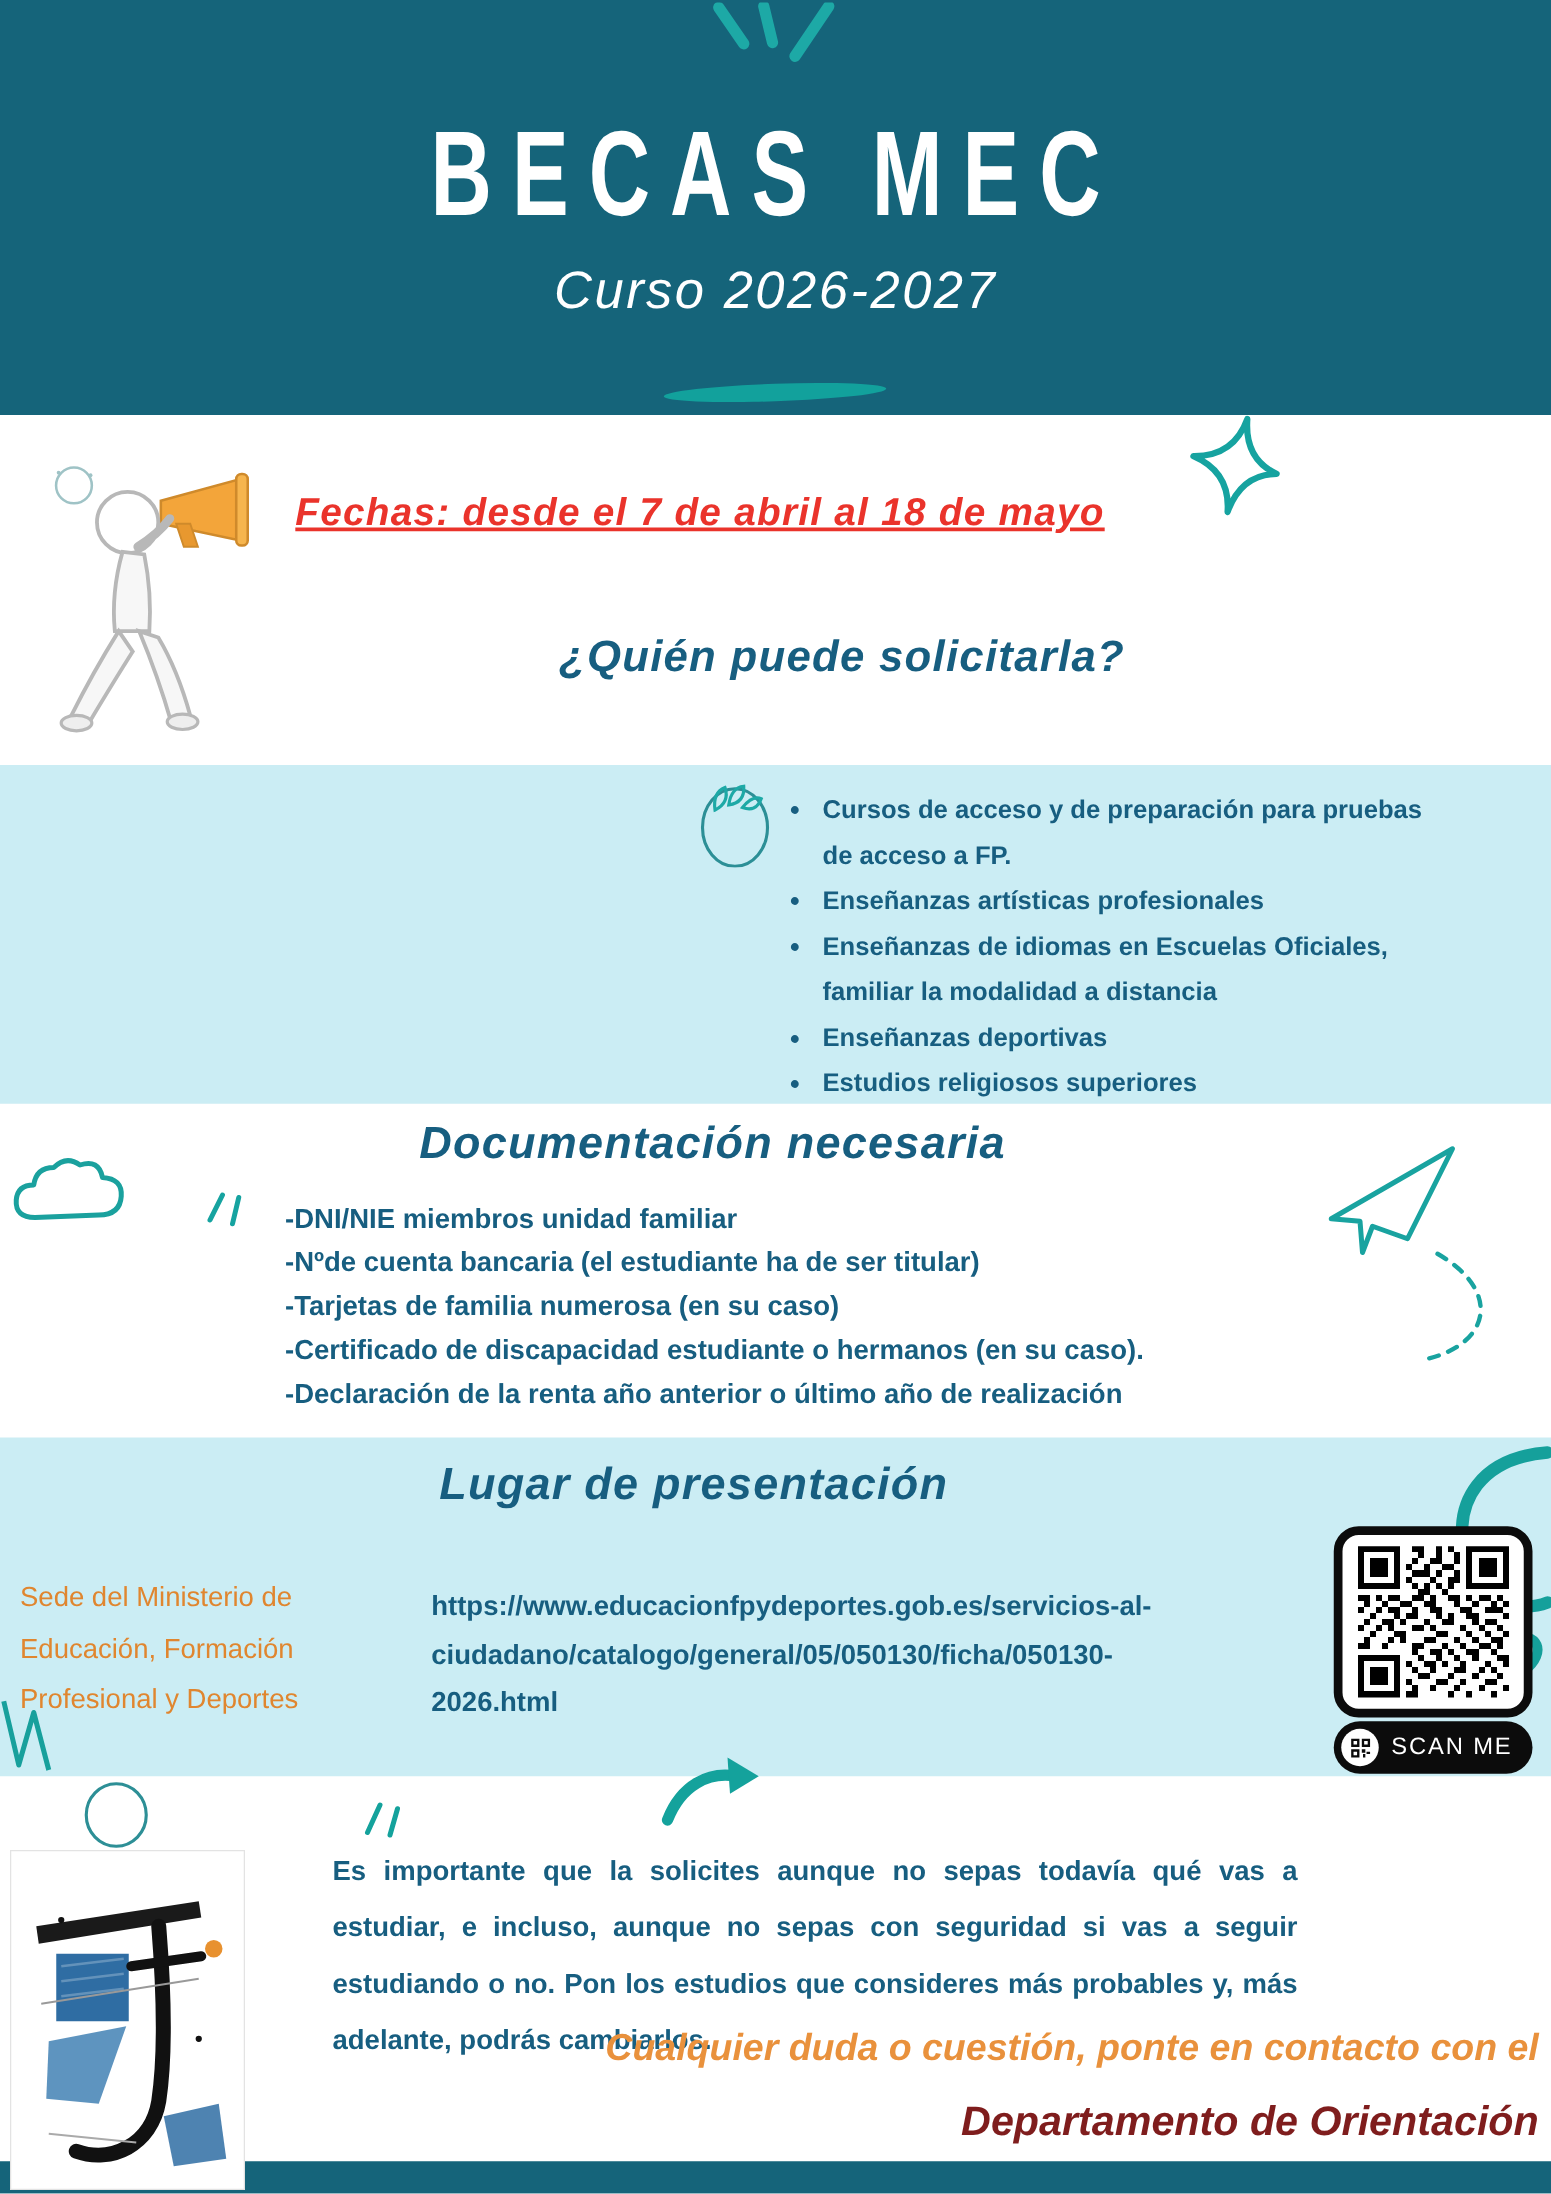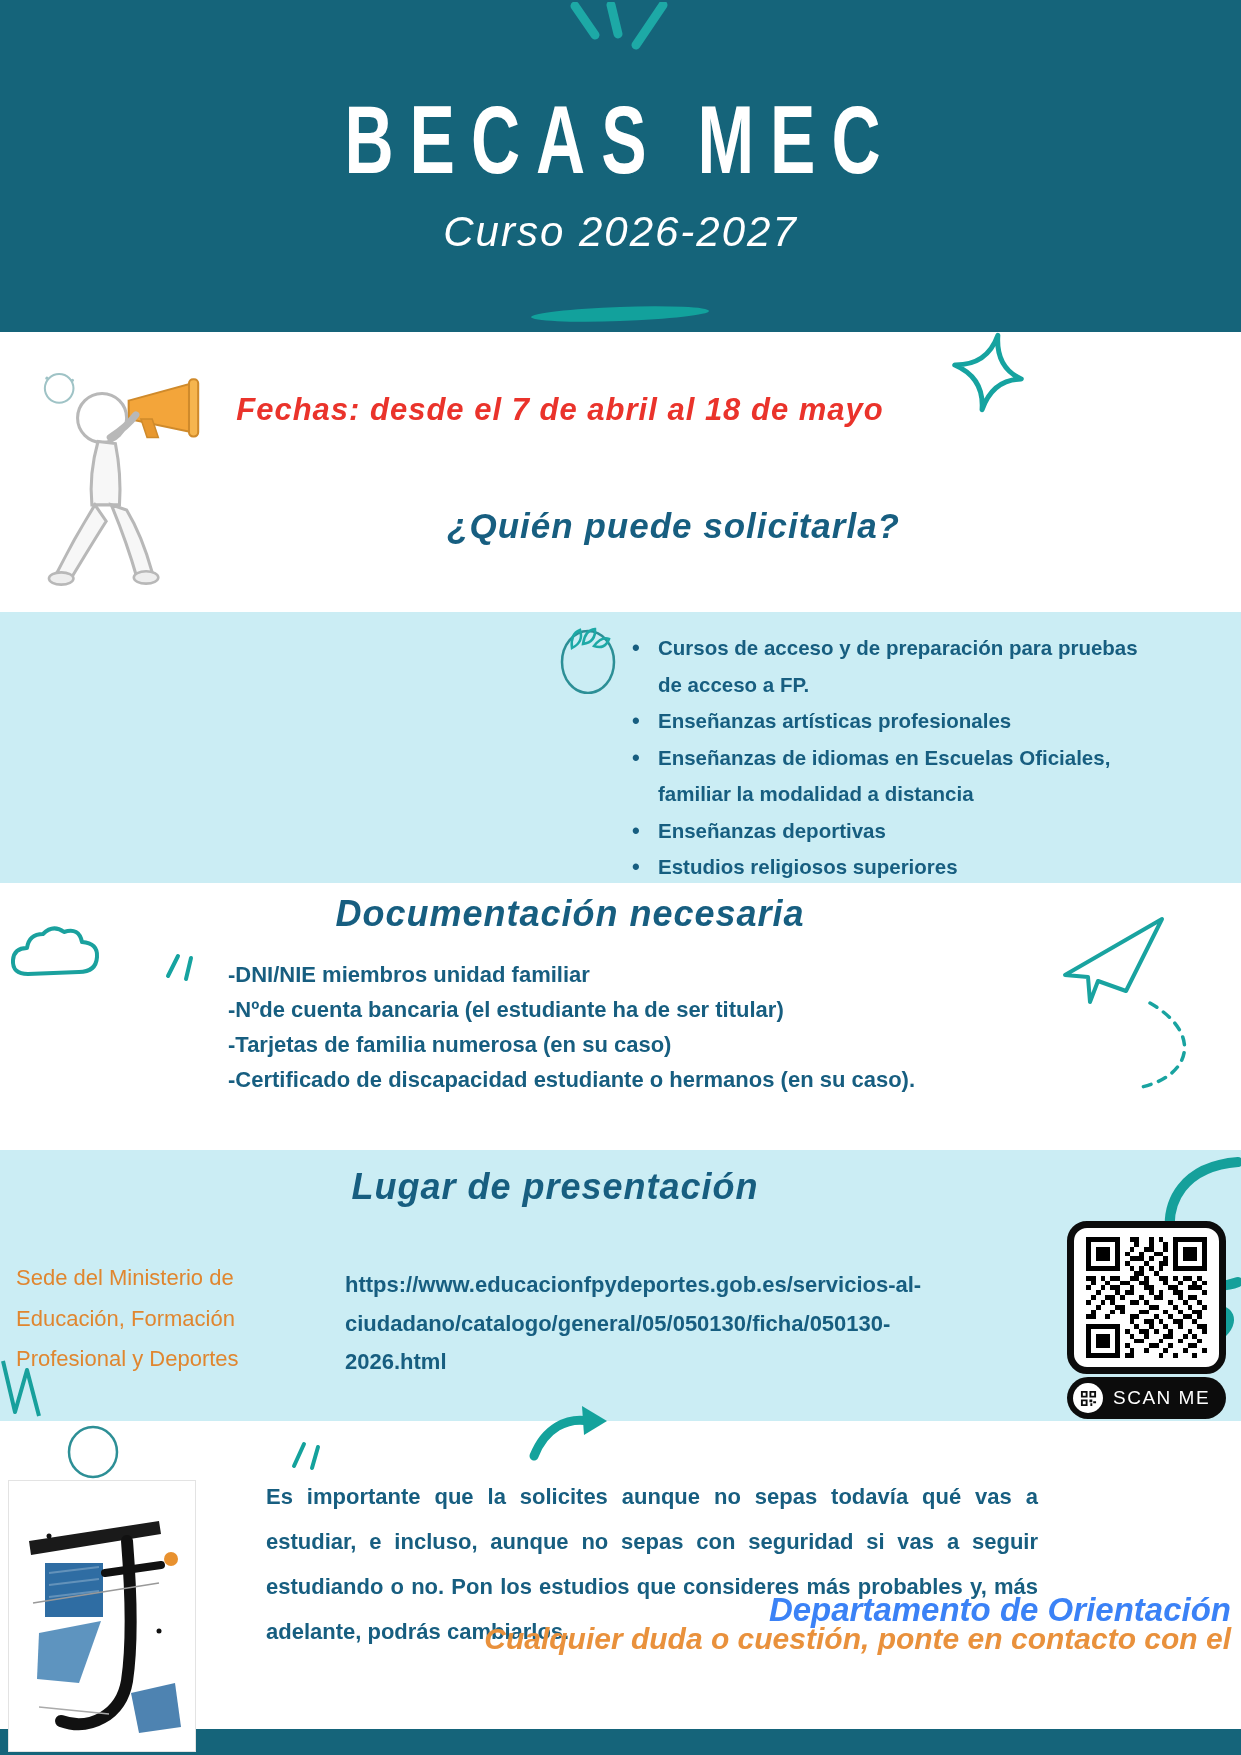--- a/index.html
+++ b/index.html
@@ -17,21 +17,21 @@
   
   .title{left:0;top:84px;width:1241px;text-align:center;color:#ffffff;font-weight:bold;
          font-size:68px;letter-spacing:16px;transform:scaleY(1.42);transform-origin:center top;}
   .subtitle{left:0;top:208px;width:1241px;text-align:center;color:#ffffff;
             font-style:italic;font-weight:normal;font-size:42px;letter-spacing:2px;}
   .brush{left:531px;top:307px;width:178px;height:14px;background:#12a19c;border-radius:50%;
          transform:rotate(-2deg);}
 
   
   .dates{left:170px;top:392px;width:780px;text-align:center;color:#ea332b;
-         font-style:italic;font-weight:bold;font-size:31px;letter-spacing:1px;}
+         font-style:italic;font-weight:bold;font-size:31px;letter-spacing:1px;text-decoration:underline;}
   .who{left:140px;top:506px;width:760px;text-align:right;color:#175e80;
        font-style:italic;font-weight:bold;font-size:35px;letter-spacing:1px;}
 
   
   ul.blist{margin:0;padding:0;list-style:none;color:#175e80;font-weight:bold;
            font-size:20.5px;line-height:36.5px;}
   ul.blist li{position:relative;padding-left:30px;}
   ul.blist li::before{content:"\2022";position:absolute;left:4px;top:0;font-size:22px;}
   .list-left{left:28px;top:630px;width:512px;}
   .list-right{left:628px;top:630px;width:522px;}
@@ -56,21 +56,21 @@
              display:flex;align-items:center;}
   .scan-circle{width:30px;height:30px;border-radius:50%;background:#ffffff;margin-left:6px;
                display:flex;align-items:center;justify-content:center;}
   .scan-label{color:#ffffff;font-size:19px;letter-spacing:1.5px;margin-left:10px;}
 
   
   .paragraph{left:266px;top:1474px;width:772px;color:#175e80;font-weight:bold;font-size:22px;
              line-height:45px;text-align:justify;}
   .contact1{right:10px;top:1622px;width:920px;text-align:right;color:#e9913c;
             font-style:italic;font-weight:bold;font-size:30px;}
-  .contact2{right:10px;top:1591px;width:920px;text-align:right;color:#3b82f6;
+  .contact2{right:10px;top:1678px;width:920px;text-align:right;color:#7f1d1d;
             font-style:italic;font-weight:bold;font-size:33px;}
   .logo-art{left:8px;top:1480px;width:188px;height:272px;background:#ffffff;
             border:1px solid #e3e3e3;box-sizing:border-box;z-index:5;}
 </style>
 </head>
 <body>
 
 <div class="poster">
 
   <div class="abs header-band"></div>
@@ -136,20 +136,21 @@
     <path d="M26 33 L31 12" stroke="#16a3a0" stroke-width="4" stroke-linecap="round"></path>
   </svg>
 
   <div class="abs doc-heading">Documentación necesaria</div>
 
   <div class="abs doc-list">
     <div>-DNI/NIE miembros unidad familiar</div>
     <div>-Nºde cuenta bancaria (el estudiante ha de ser titular)</div>
     <div>-Tarjetas de familia numerosa (en su caso)</div>
     <div>-Certificado de discapacidad estudiante o hermanos (en su caso).</div>
+    <div>-Declaración de la renta año anterior o último año de realización</div>
   </div>
 
   <svg class="abs" style="left:1050px;top:905px" width="190" height="200" viewBox="0 0 190 200">
     <polygon points="15,70 112,14 76,86 48,76 40,97 38,72" fill="#ffffff" stroke="#19a3a0" stroke-width="4" stroke-linejoin="round"></polygon>
     <path d="M100 98 C152 128 142 170 92 182" fill="none" stroke="#19a3a0" stroke-width="3.5" stroke-dasharray="8 8" stroke-linecap="round"></path>
   </svg>
 
   <div class="abs band-blue band2"></div>
 
   <svg class="abs" style="left:1150px;top:1152px" width="91" height="190" viewBox="0 0 91 190">

